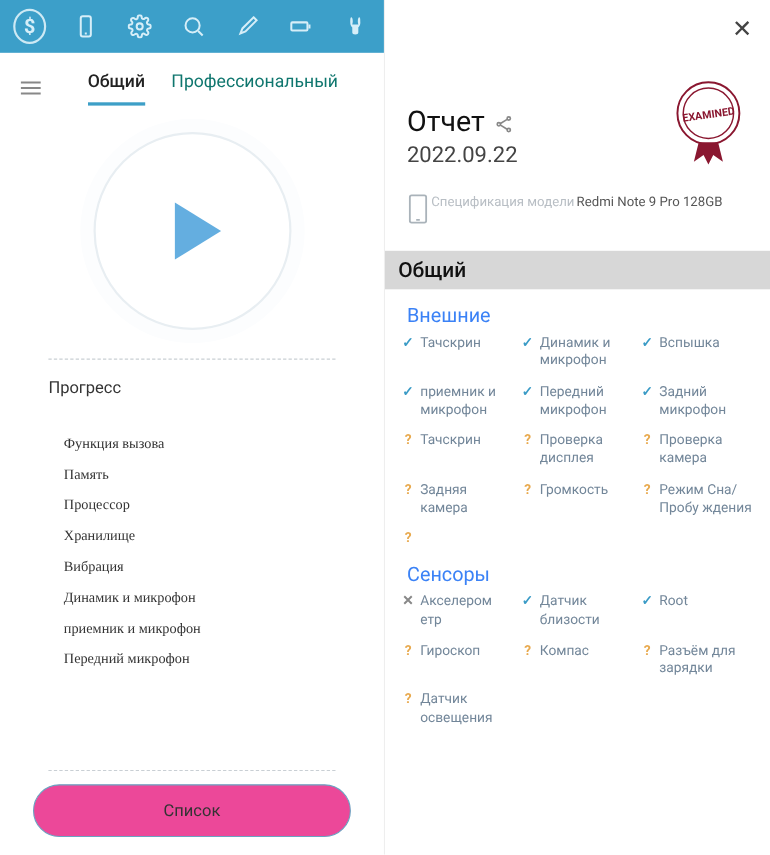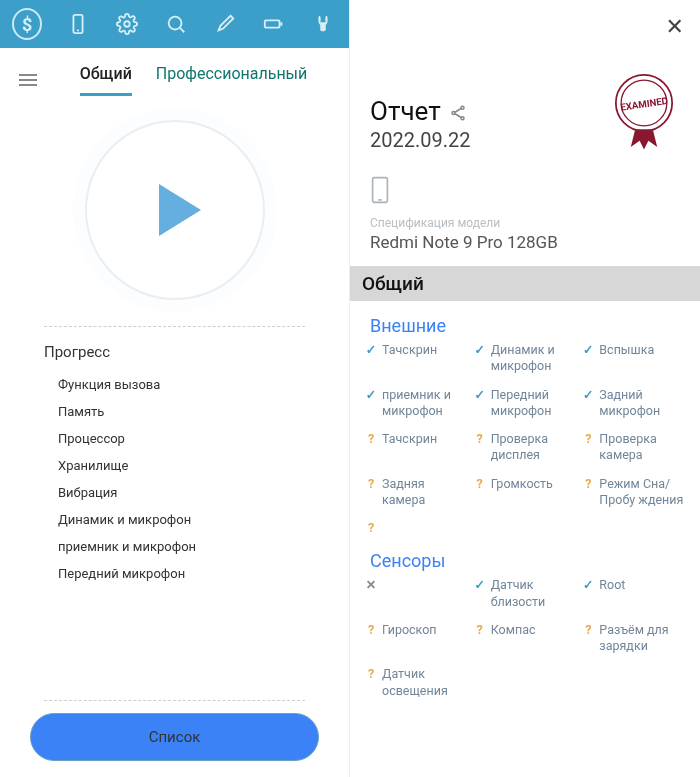--- a/index.html
+++ b/index.html
@@ -84,34 +84,35 @@
     width: 0; height: 0;
     border-left: 42px solid #64aee0;
     border-top: 26px solid transparent;
     border-bottom: 26px solid transparent;
     margin-left: 10px;
   }
 
   .divider { border-top: 1px dashed #c9cfd4; margin: 8px 44px; }
 
   .progress-block { padding: 8px 44px 8px 44px; flex: 1; overflow: hidden; }
-  .progress-title { font-size: 15px; color: #333; margin-bottom: 10px; }
+  .progress-title { font-size: 15px; color: #333; margin-bottom: 28px; }
   .progress-list { list-style: none; padding-left: 14px; }
   .progress-list li {
     font-size: 13px;
     color: #333;
     padding: 6px 0;
+    font-family: Liberation Serif, serif;
   }
 
   .list-btn-wrap { padding: 4px 30px 16px 30px; }
   .list-btn {
     width: 100%;
     border: 1.5px solid #6aa3c2;
     border-radius: 26px;
-    background: #3b82f6;
+    background: #ec4899;
     padding: 14px 0;
     text-align: center;
     font-size: 15px;
     color: #333;
     cursor: pointer;
   }
 
   
   .right {
     width: 350px;
@@ -134,24 +135,24 @@
   .report-title { font-size: 26px; color: #111; font-weight: 400; }
   .share-ic { color: #888; }
   .report-date { font-size: 20px; color: #444; margin-top: 2px; }
 
   .stamp {
     position: absolute;
     top: 66px; right: 12px;
     width: 88px; height: 88px;
   }
 
-  .device-row { padding: 14px 20px 4px 20px; display: flex; align-items: flex-start; gap: 2px; flex-direction: column; }
+  .device-row { padding: 14px 20px 4px 20px; display: flex; align-items: flex-start; gap: 2px; }
   .phone-ic { color: #aab3ba; margin-bottom: 6px; }
   .spec-lbl { font-size: 12px; color: #b8bec4; }
-  .device-name { font-size: 17px; color: #555; }
+  .device-name { font-size: 12px; color: #555; }
 
   .section-bar {
     background: #d7d7d7;
     font-size: 19px;
     font-weight: 500;
     color: #111;
     padding: 6px 12px;
     margin-top: 10px;
   }
   .sub-title {
@@ -360,20 +361,21 @@
         </div>
         <div class="chk">
           <span class="mark q">?</span>
         </div>
       </div>
 
     <div class="sub-title">Сенсоры</div>
     <div class="checks" id="sensors-grid">
         <div class="chk">
           <span class="mark x">✕</span>
+          <span>Акселером етр</span>
         </div>
         <div class="chk">
           <span class="mark ok">✓</span>
           <span>Датчик близости</span>
         </div>
         <div class="chk">
           <span class="mark ok">✓</span>
           <span>Root</span>
         </div>
         <div class="chk">

